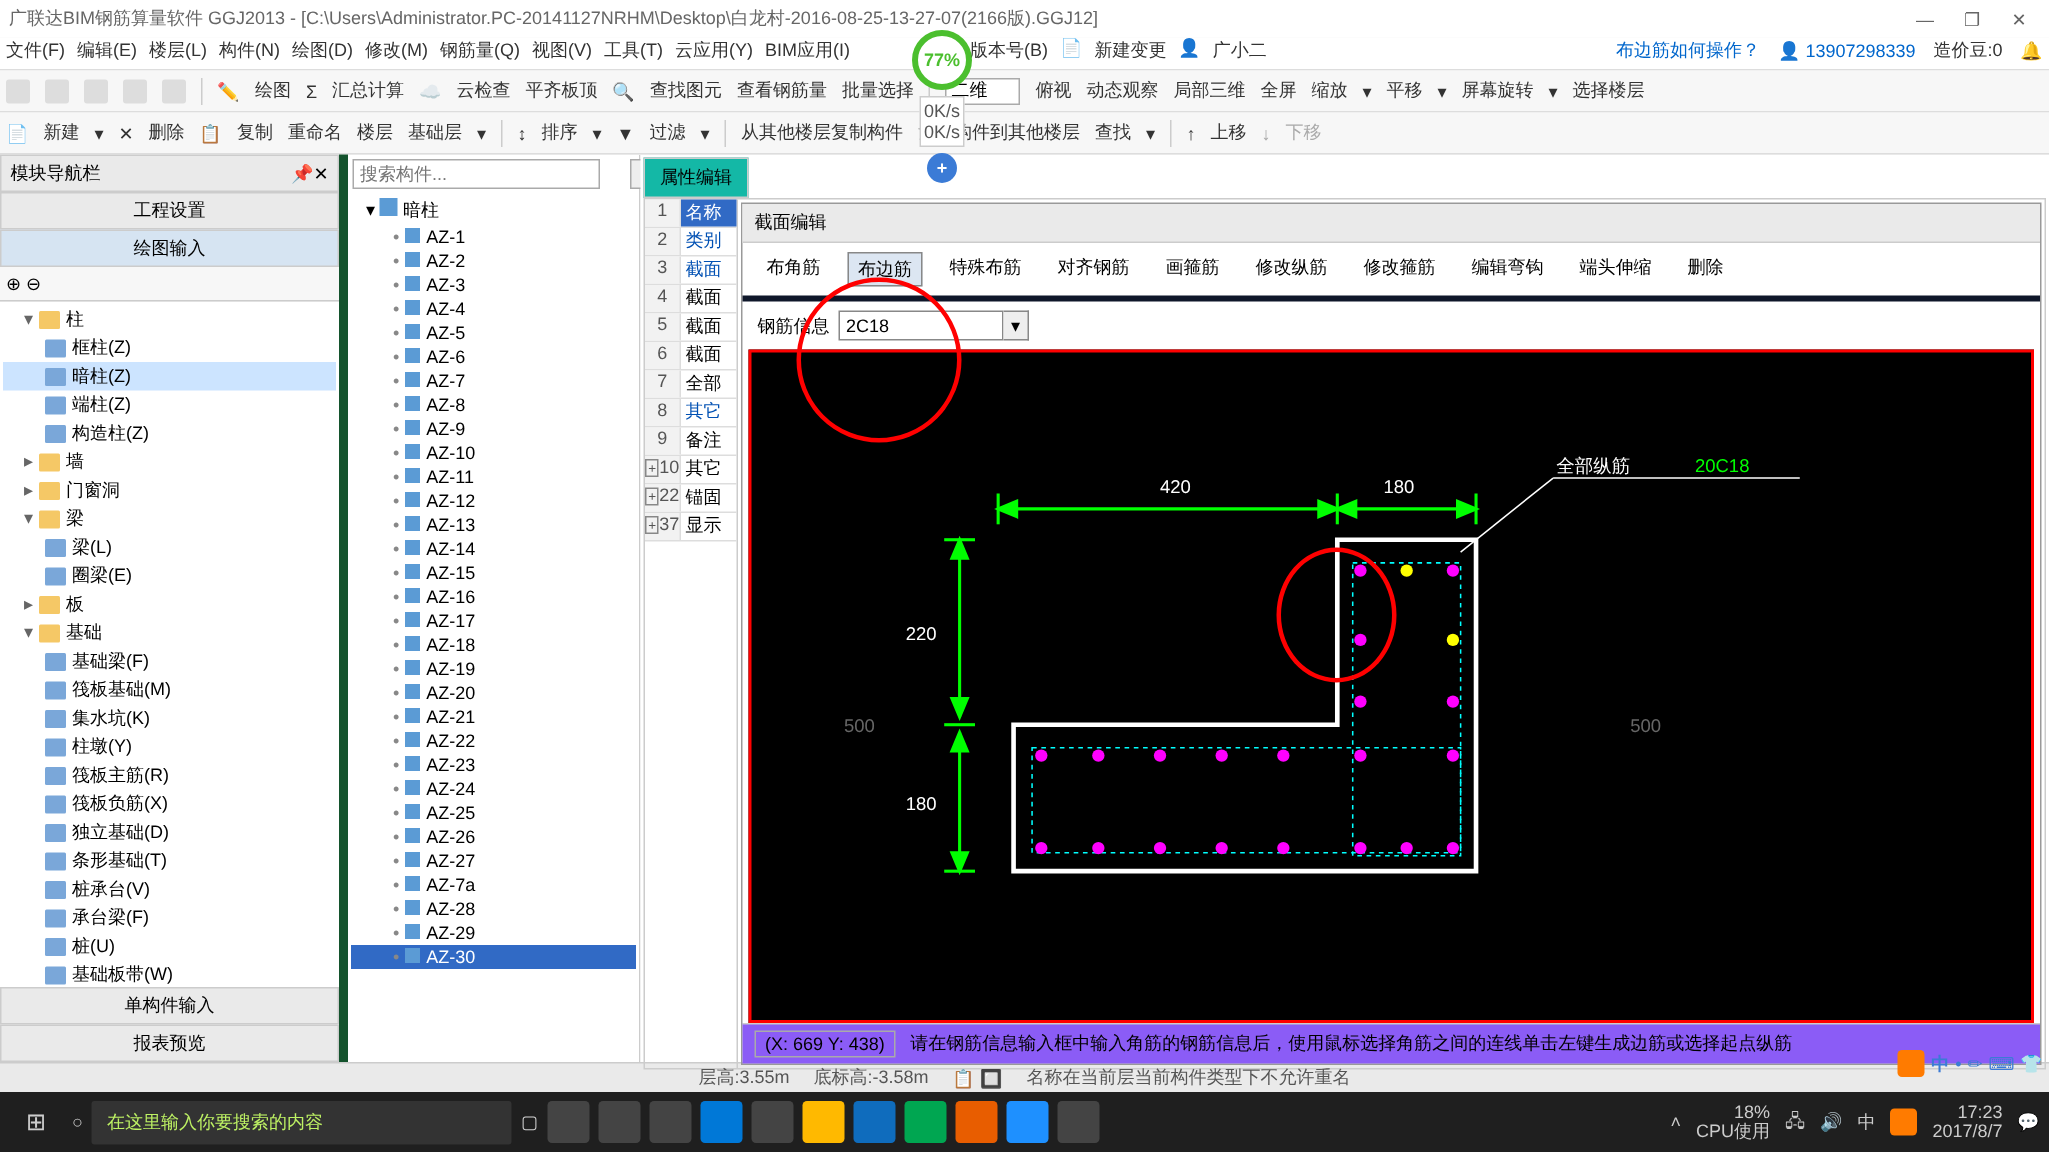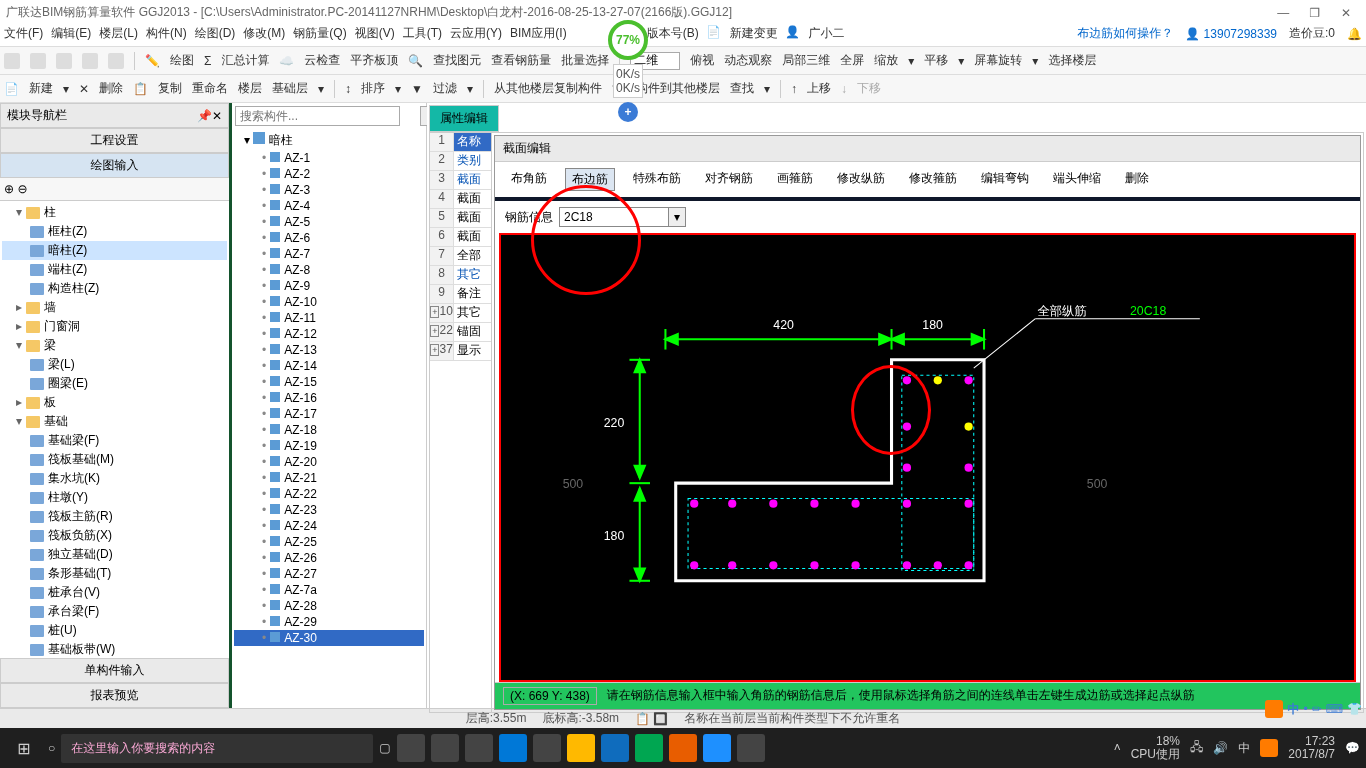--- a/index.html
+++ b/index.html
@@ -13,21 +13,21 @@
 .menubar span { cursor: pointer; }
 .menubar .right { margin-left: auto; display: flex; gap: 12px; align-items: center; }
 .link { color: #0066cc; cursor: pointer; }
 
 .toolbar1, .toolbar2 { height: 28px; background: #f7f7f7; border-bottom: 1px solid #ddd; display: flex; align-items: center; padding: 0 4px; gap: 10px; color: #333; }
 .toolbar1 .ico, .toolbar2 .ico { width: 16px; height: 16px; display: inline-block; background: #ddd; border-radius: 2px; }
 .sep { width: 1px; height: 18px; background: #ccc; }
 
 .main { display: flex; height: 605px; }
 
-.nav-panel { width: 232px; background: #f7f7f7; border-right: 3px solid #14532d; display: flex; flex-direction: column; }
+.nav-panel { width: 232px; background: #f7f7f7; border-right: 6px solid #14532d; display: flex; flex-direction: column; }
 .nav-title { background: #eaeaea; border: 1px solid #ccc; padding: 3px 6px; display: flex; align-items: center; }
 .nav-title .spacer { flex: 1; }
 .nav-section { background: #eaeaea; border: 1px solid #ccc; text-align: center; padding: 3px; cursor: pointer; }
 .nav-tools { padding: 4px; border-bottom: 1px solid #ccc; }
 .nav-tree { flex: 1; overflow: auto; padding: 2px; background: #fff; }
 .tree-item { padding: 1px 0 1px 28px; cursor: pointer; white-space: nowrap; }
 .tree-item.d1 { padding-left: 12px; }
 .tree-item.d2 { padding-left: 28px; }
 .tree-item.sel { background: #cce4ff; }
 .tree-ico { display: inline-block; width: 14px; height: 12px; background: #7aa7d9; margin-right: 4px; vertical-align: middle; border-radius: 1px; }
@@ -61,29 +61,29 @@
 .se-tabs span { cursor: pointer; padding: 2px 6px; }
 .se-tabs span.active { border: 1px solid #888; background: #dce6f2; }
 .se-input-row { display: flex; align-items: center; gap: 6px; padding: 6px 10px; }
 .se-input-row input { border: 1px solid #888; padding: 2px 4px; width: 110px; }
 .se-input-row .dd { border: 1px solid #888; border-left: none; padding: 2px 5px; background: #eee; cursor: pointer; }
 
 .canvas { flex: 1; background: #000; position: relative; border: 2px solid red; margin: 0 4px 0 4px; }
 .canvas svg { width: 100%; height: 100%; }
 .circ1 { position: absolute; border: 3px solid red; border-radius: 50%; }
 
-.status-row { display: flex; padding: 4px 8px; gap: 10px; border-top: 1px solid #ccc; background: #22c55e; }
+.status-row { display: flex; padding: 4px 8px; gap: 10px; border-top: 1px solid #ccc; background: #8b5cf6; }
 .status-row .coord { border: 1px solid #aaa; padding: 1px 6px; }
 .status-row .hint { flex: 1; }
 
 .bottom-status { height: 20px; background: #eaeaea; border-top: 1px solid #ccc; display: flex; align-items: center; padding: 0 6px; gap: 16px; color: #555; justify-content: center; }
 
 .taskbar { position: absolute; bottom: 0; left: 0; right: 0; height: 40px; background: #1f1f1f; display: flex; align-items: center; color: #ccc; padding: 0 6px; gap: 6px; }
 .taskbar .start { width: 36px; text-align: center; font-size: 16px; }
-.taskbar .search-tb { background: #333; padding: 6px 10px; width: 312px; color: #f9a8d4; border-radius: 2px; }
+.taskbar .search-tb { background: #333; padding: 6px 10px; width: 280px; color: #bef264; border-radius: 2px; }
 .taskbar .tb-ico { width: 28px; height: 28px; background: #444; border-radius: 3px; }
 .taskbar .tray { margin-left: auto; display: flex; align-items: center; gap: 10px; font-size: 11px; }
 .taskbar .clock { text-align: right; line-height: 13px; }
 
 .perf-badge { position: absolute; top: 20px; left: 608px; display: flex; align-items: center; gap: 4px; z-index: 50; flex-direction: column; }
 .perf-circle { width: 40px; height: 40px; border-radius: 50%; border: 4px solid #4bbf2e; background: #fff; display: flex; align-items: center; justify-content: center; color: #4bbf2e; font-weight: bold; }
 .perf-stats { font-size: 10px; color: #555; background: #fff; padding: 2px; border: 1px solid #ccc; }
 .perf-dot { width: 20px; height: 20px; border-radius: 50%; background: #3b7bd6; color: #fff; text-align: center; line-height: 20px; font-weight: bold; }
 
 .sys-tray-float { position: absolute; right: 4px; top: 700px; display: flex; gap: 4px; align-items: center; z-index: 40; }

